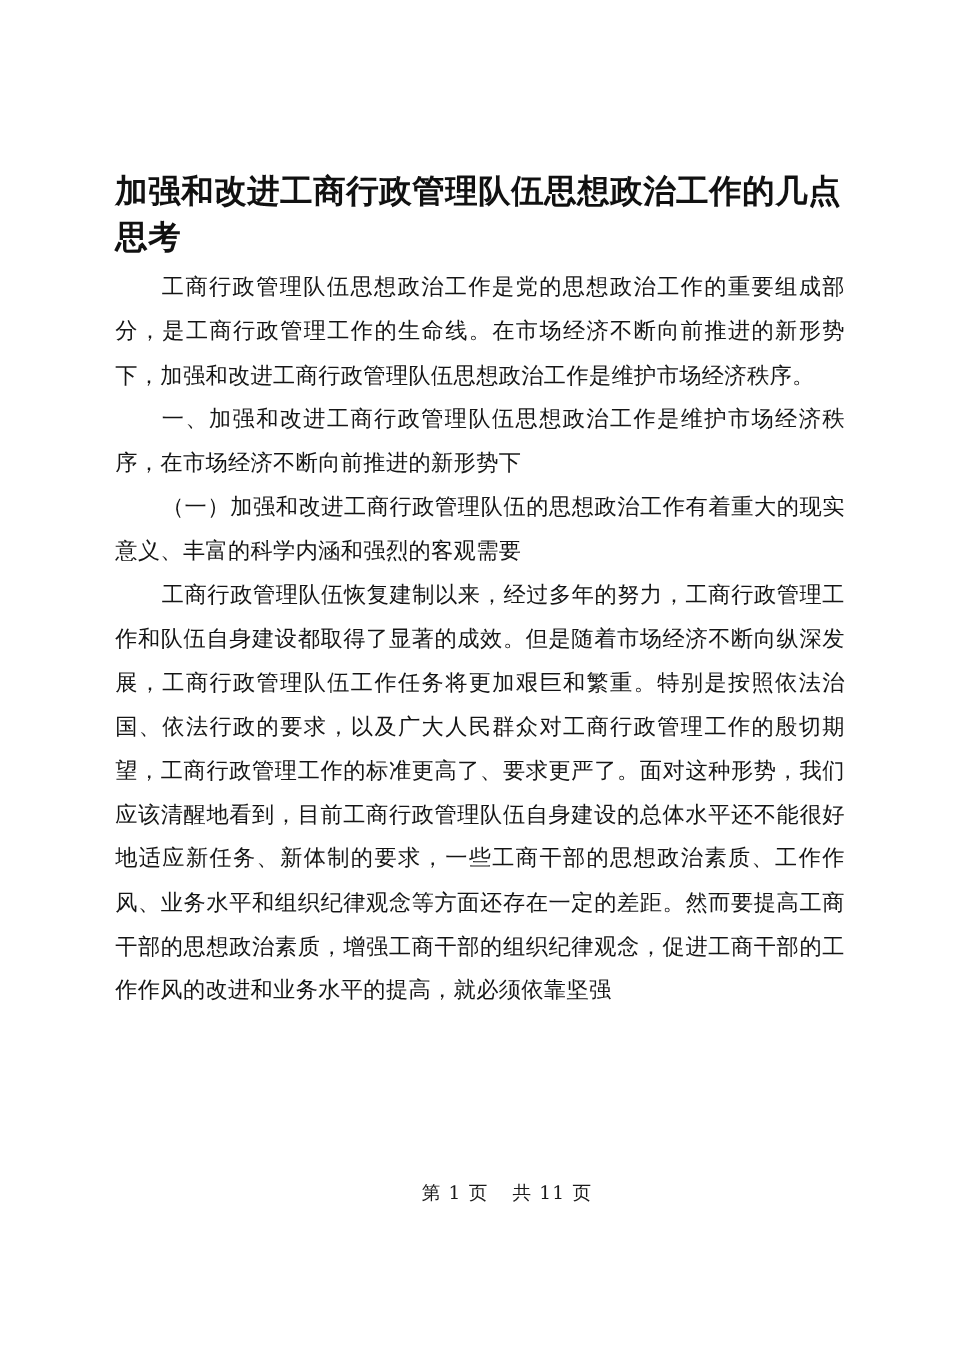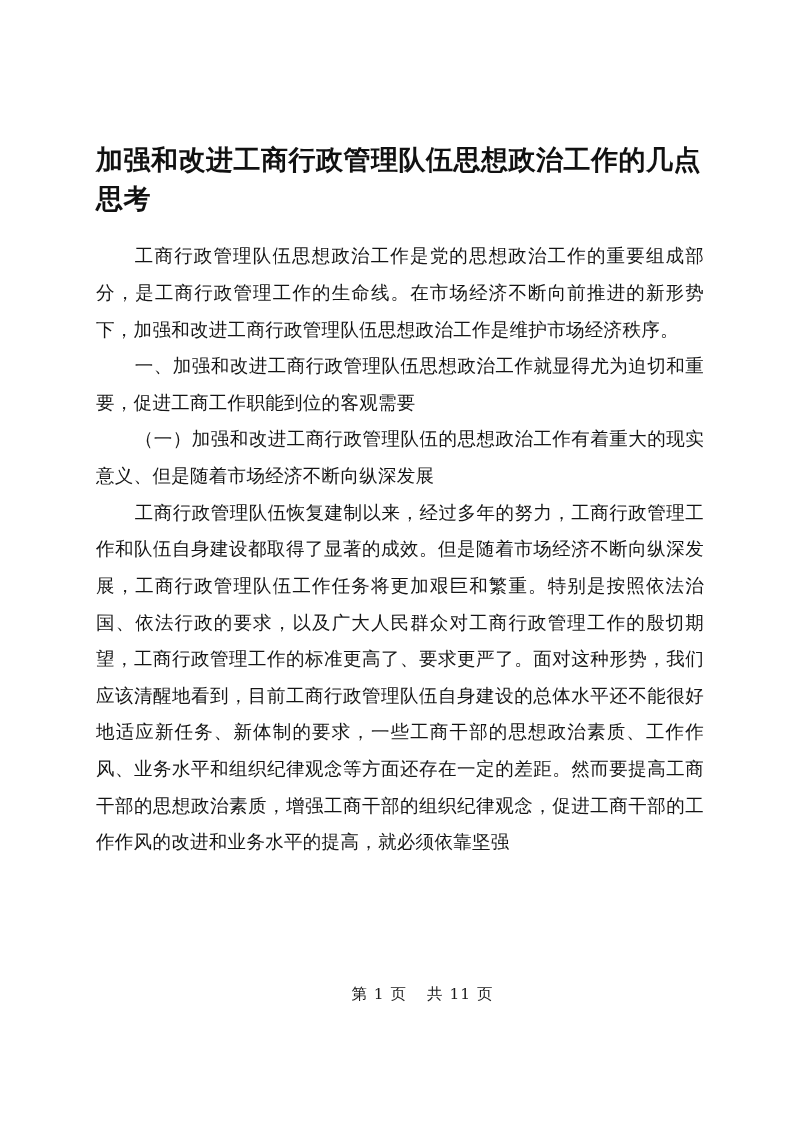--- a/index.html
+++ b/index.html
@@ -16,21 +16,20 @@
     overflow: hidden;
   }
   .page {
     box-sizing: border-box;
     width: 800px;
     height: 1063px;
     padding: 140px 96px 40px 96px;
     position: relative;
     display: flex;
     flex-direction: column;
-    gap: 16px;
   }
   .doc-title {
     font-family: "DejaVu Serif", "Liberation Serif", serif;
     font-size: 27px;
     font-weight: bold;
     line-height: 1.45;
     letter-spacing: 0.5px;
     margin: 0 0 4px 0;
     text-align: left;
     color: #111111;
@@ -71,22 +70,22 @@
 </style>
 </head>
 <body>
 
 <div class="page">
 
   <h1 class="doc-title">加强和改进工商行政管理队伍思想政治工作的几点思考</h1>
 
   <div class="para-block">
     <p class="body-text indent">工商行政管理队伍思想政治工作是党的思想政治工作的重要组成部分，是工商行政管理工作的生命线。在市场经济不断向前推进的新形势下，加强和改进工商行政管理队伍思想政治工作是维护市场经济秩序。</p>
-    <p class="body-text indent">一、加强和改进工商行政管理队伍思想政治工作就显得尤为迫切和重要，促进工商工作职能到位的客观需要</p>
-    <p class="body-text indent">（一）加强和改进工商行政管理队伍的思想政治工作有着重大的现实意义、但是随着市场经济不断向纵深发展</p>
+    <p class="body-text indent">一、加强和改进工商行政管理队伍思想政治工作是维护市场经济秩序，在市场经济不断向前推进的新形势下</p>
+    <p class="body-text indent">（一）加强和改进工商行政管理队伍的思想政治工作有着重大的现实意义、丰富的科学内涵和强烈的客观需要</p>
     <p class="body-text indent">工商行政管理队伍恢复建制以来，经过多年的努力，工商行政管理工作和队伍自身建设都取得了显著的成效。但是随着市场经济不断向纵深发展，工商行政管理队伍工作任务将更加艰巨和繁重。特别是按照依法治国、依法行政的要求，以及广大人民群众对工商行政管理工作的殷切期望，工商行政管理工作的标准更高了、要求更严了。面对这种形势，我们应该清醒地看到，目前工商行政管理队伍自身建设的总体水平还不能很好地适应新任务、新体制的要求，一些工商干部的思想政治素质、工作作风、业务水平和组织纪律观念等方面还存在一定的差距。然而要提高工商干部的思想政治素质，增强工商干部的组织纪律观念，促进工商干部的工作作风的改进和业务水平的提高，就必须依靠坚强</p>
   </div>
 
   <div class="footer">
     <span>第 1 页</span>
     <span class="footer-sep"></span>
     <span>共 11 页</span>
   </div>
 
 </div>

